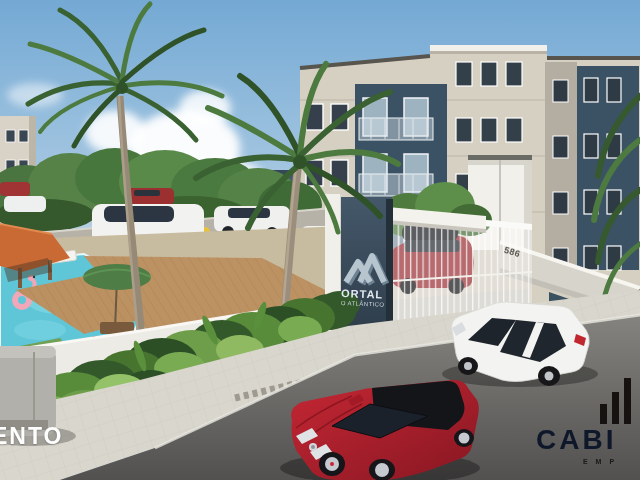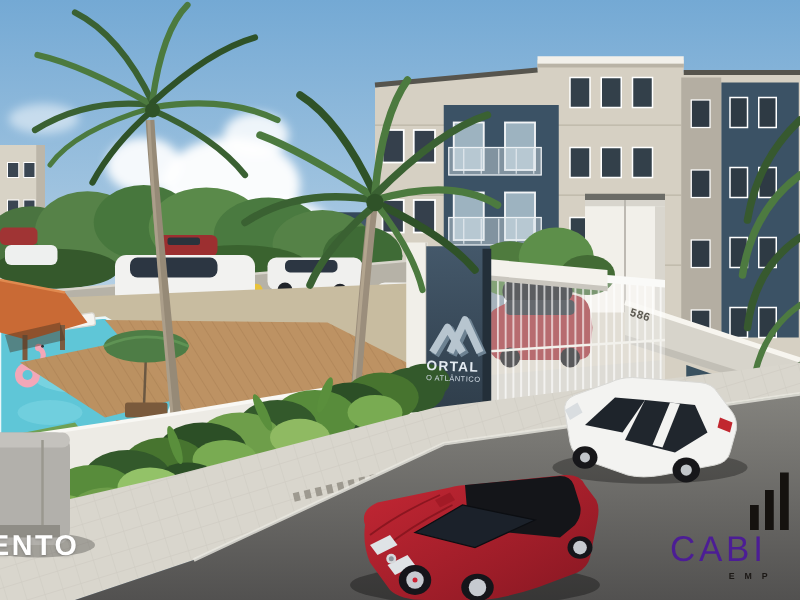--- a/index.html
+++ b/index.html
@@ -15,21 +15,21 @@
   .gate-number{left:504px;top:247px;font-size:9px;font-weight:bold;color:#5b5850;
     transform:rotate(17deg);letter-spacing:.5px;}
   .wm-left{left:-8px;top:423px;font-size:23px;font-weight:800;color:#ffffff;
     letter-spacing:2px;text-shadow:0 1px 2px rgba(60,60,60,.35);}
   .brand-bars{left:600px;top:378px;width:40px;height:46px;display:flex;
     align-items:flex-end;gap:5px;}
   .brand-bars span{display:block;background:#15120f;width:7px;}
   .brand-bars .b1{height:20px;}
   .brand-bars .b2{height:32px;}
   .brand-bars .b3{height:46px;}
-  .brand-text{left:536px;top:424px;font-size:28px;font-weight:normal;color:#4c1d95;
+  .brand-text{left:536px;top:424px;font-size:28px;font-weight:bold;color:#0f172a;
     letter-spacing:3px;transform:scaleY(1.02);}
   .brand-sub{left:583px;top:458px;font-size:7px;font-weight:bold;color:#1b1815;
     letter-spacing:3px;}
 </style>
 </head>
 <body>
 
 <div class="stage">
 
 <svg width="640" height="480" viewBox="0 0 640 480" xmlns="http://www.w3.org/2000/svg">

